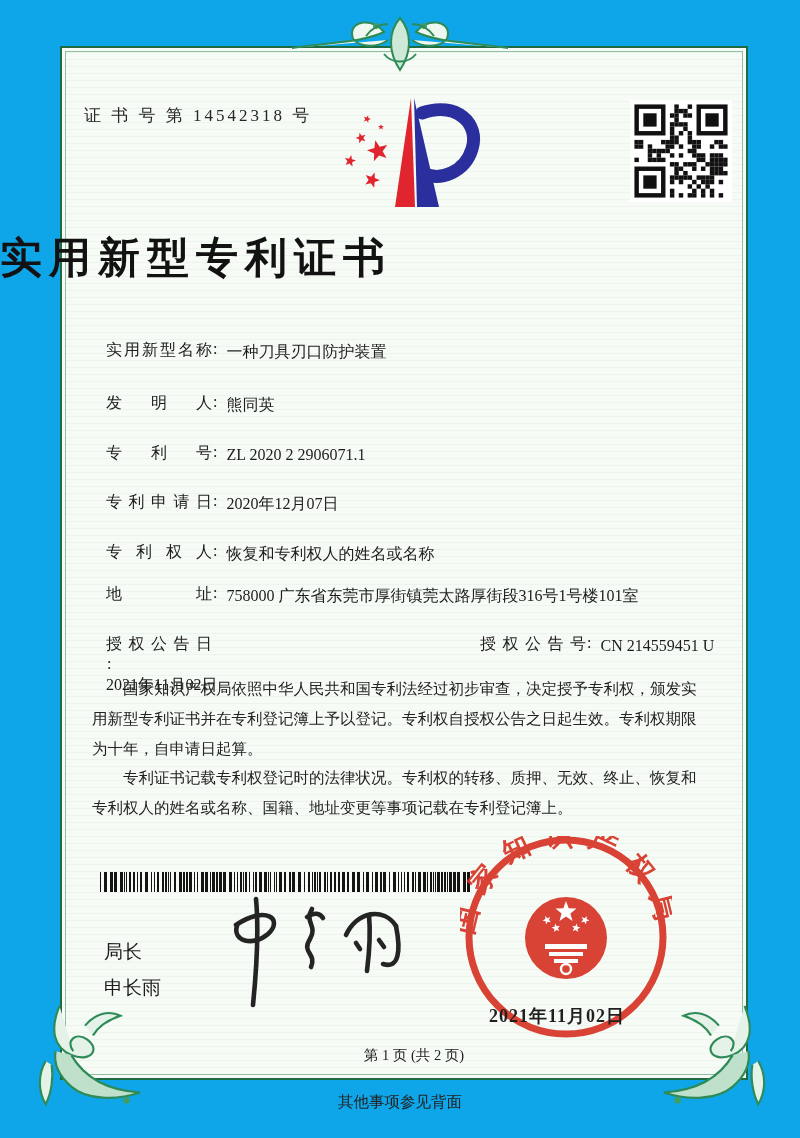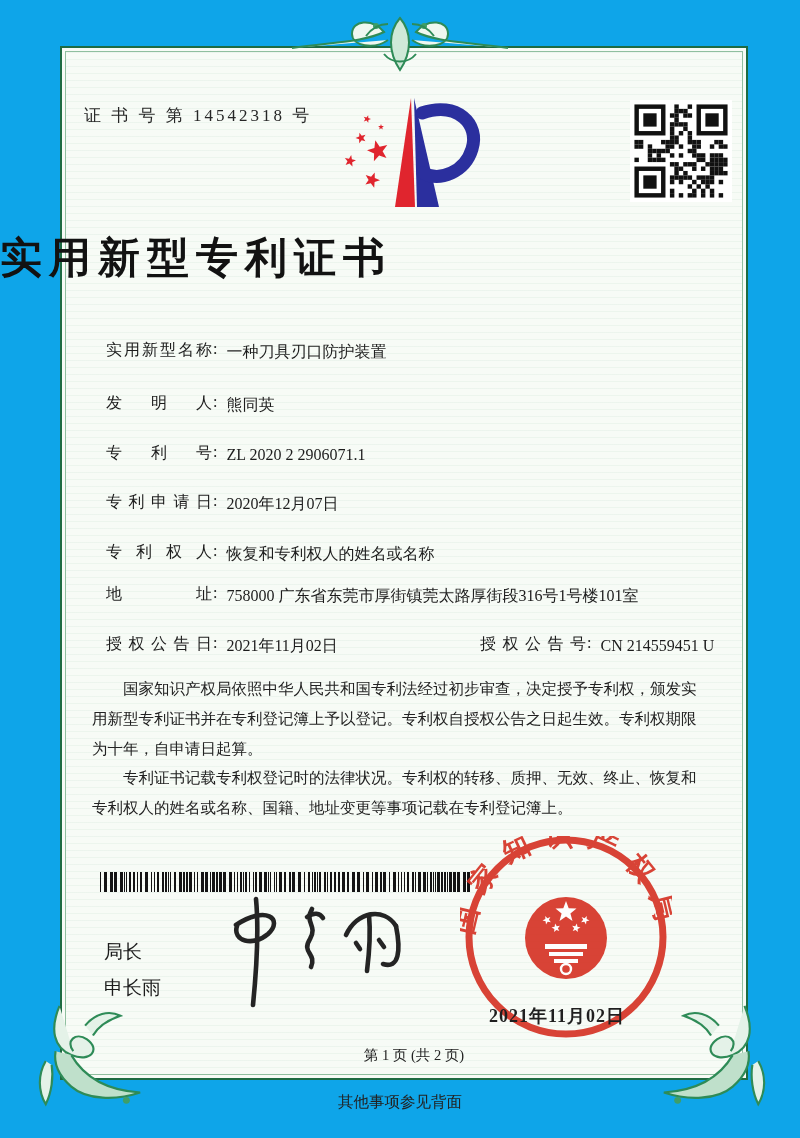--- a/index.html
+++ b/index.html
@@ -19,21 +19,21 @@
   .logo{position:absolute;left:330px;top:86px;width:160px;height:134px;}
   .qr{position:absolute;left:630px;top:100px;width:102px;height:102px;background:#fff;}
   .title{position:absolute;left:0;top:230px;width:672px;
     font-size:42px;font-weight:bold;letter-spacing:7px;color:#121212;}
 
   
   .field-row{position:absolute;left:106px;font-size:16px;color:#1c1c1c;display:flex;}
   .f-label{display:inline-block;width:106px;text-align:justify;text-align-last:justify;flex:0 0 auto;}
   .f-colon{display:inline-block;margin:0 9px 0 1px;flex:0 0 auto;}
   .f-value{display:inline-block;max-width:520px;line-height:1.55;}
-  .grant-group{display:flex;}
+  .grant-group{display:flex;flex-direction:column;}
   .grant-right{position:absolute;left:374px;top:0;display:flex;}
 
   
   .legal{position:absolute;left:92px;top:674px;width:618px;font-size:15.5px;
     line-height:1.92;color:#222;}
   .legal p{margin:0;text-indent:2em;}
 
   
   .barcode{position:absolute;left:100px;top:872px;width:378px;height:20px;}
 

